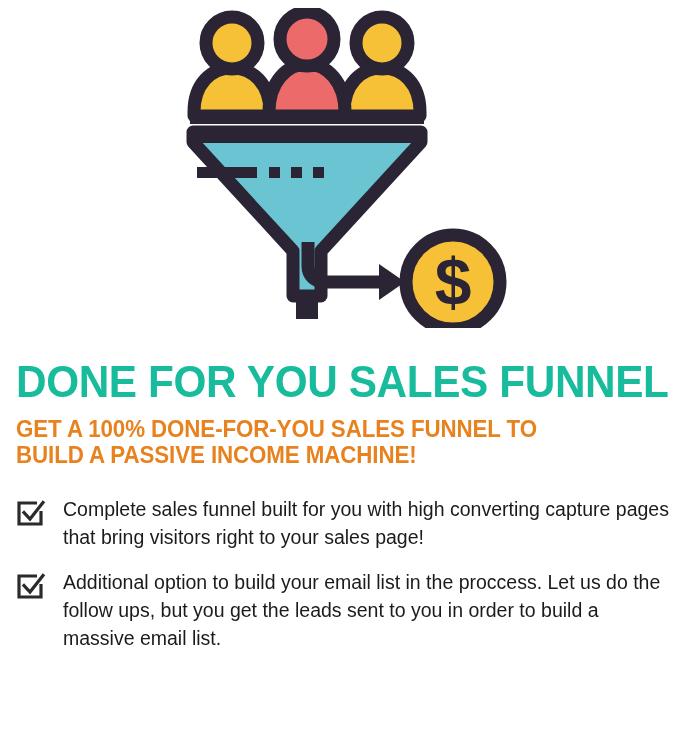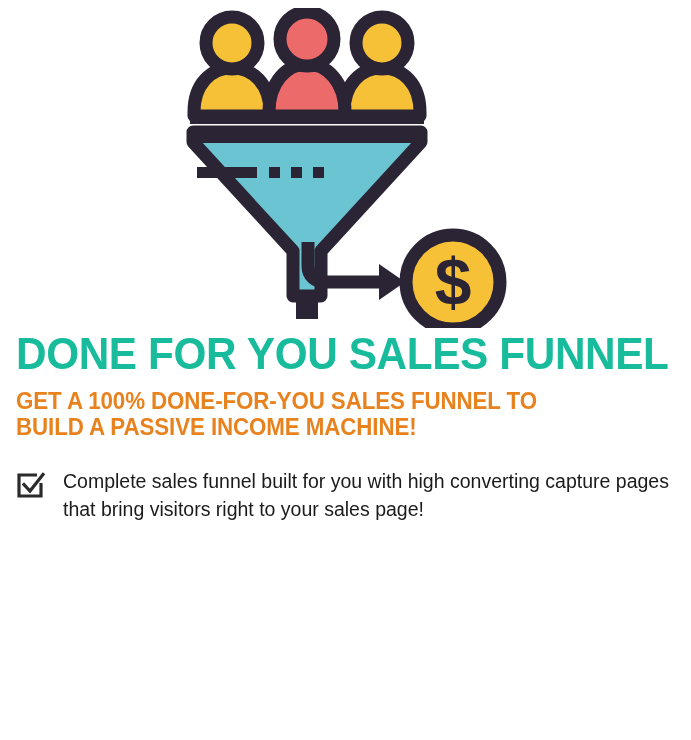--- a/index.html
+++ b/index.html
@@ -34,20 +34,21 @@
     box-sizing: border-box;
   }
   .hero svg {
     display: block;
   }
 
   
   .text-block {
     padding: 0 14px 0 16px;
     box-sizing: border-box;
+    margin-top: 28px;
   }
 
   .headline {
     font-family: "Liberation Sans", sans-serif;
     font-weight: bold;
     font-size: 45px;
     line-height: 48px;
     letter-spacing: -0.4px;
     color: #18BC9C;
     margin: 0;
@@ -168,15 +169,24 @@
       <span class="check-icon">
         <svg width="30" height="30" viewBox="0 0 30 30" xmlns="http://www.w3.org/2000/svg">
           <path d="M25 13 L25 26 L3 26 L3 5 L21 5" fill="none" stroke="#2B2B2B" stroke-width="3.2"></path>
           <path d="M8 14.5 L14 21 L27 4.5" fill="none" stroke="#2B2B2B" stroke-width="3.2" stroke-linecap="square"></path>
         </svg>
       </span>
       <span class="bullet-text">Complete sales funnel built for you with high converting capture pages that bring visitors right to your sales page!</span>
     </li>
 
 
+    <li class="bullet">
+      <span class="check-icon">
+        <svg width="30" height="30" viewBox="0 0 30 30" xmlns="http://www.w3.org/2000/svg">
+          <path d="M25 13 L25 26 L3 26 L3 5 L21 5" fill="none" stroke="#2B2B2B" stroke-width="3.2"></path>
+          <path d="M8 14.5 L14 21 L27 4.5" fill="none" stroke="#2B2B2B" stroke-width="3.2" stroke-linecap="square"></path>
+        </svg>
+      </span>
+      <span class="bullet-text">Additional option to build your email list in the proccess. Let us do the follow ups, but you get the leads sent to you in order to build a massive email list.</span>
+    </li>
 
   </ul>
 </div>
 
 </body></html>

